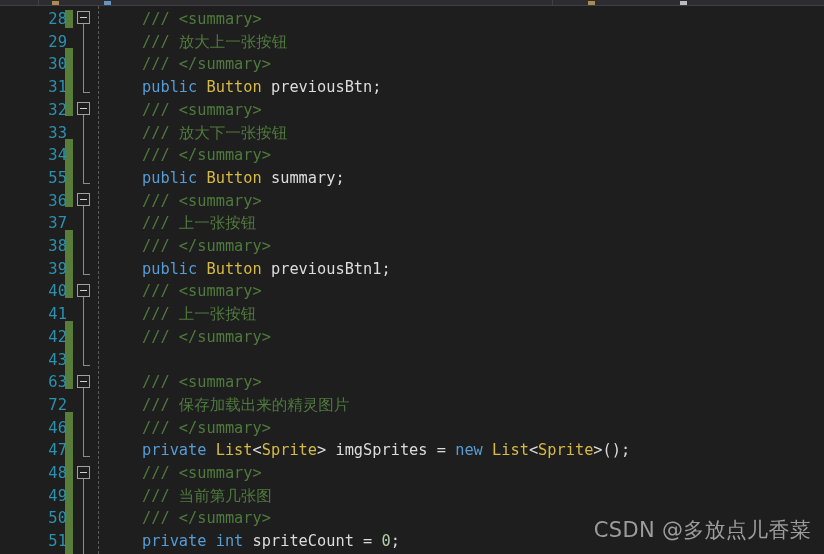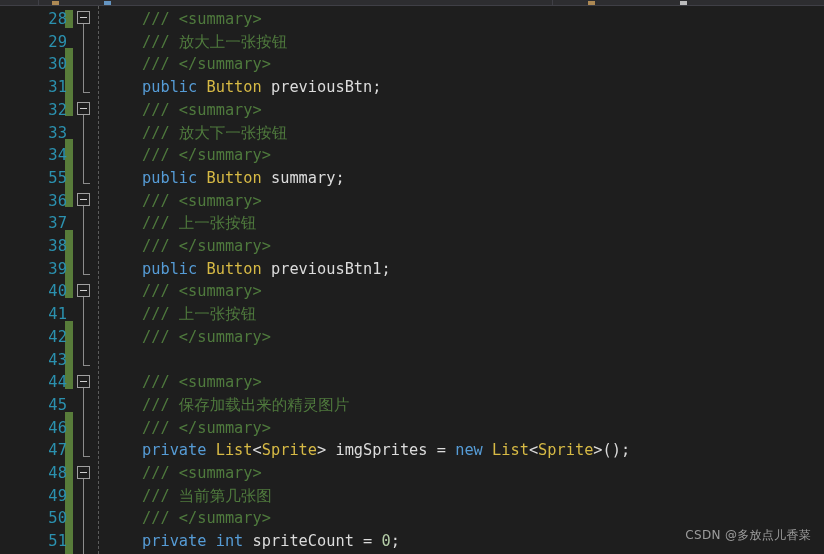--- a/index.html
+++ b/index.html
@@ -155,21 +155,21 @@
     background: #8c8c8c;
   }
 
   
   #watermark {
     position: absolute;
     right: 13px;
     bottom: 10px;
     color: #b8b8b8;
     opacity: .82;
-    font-size: 12px;
+    font-size: 21px;
     font-family: "DejaVu Sans", "Liberation Sans", sans-serif;
     letter-spacing: .3px;
     z-index: 30;
     pointer-events: none;
   }
 </style>
 </head>
 <body>
 
 <div id="editor-window">
@@ -226,22 +226,22 @@
         <div class="code-line" style="top: 138.2px; padding-left: 44px;"><div class="line-number">34</div><div class="line-code"><span class="tk-comment">/// </span><span class="tk-comment">&lt;/summary&gt;</span></div></div>
         <div class="code-line" style="top: 160.9px;"><div class="line-number">55</div><div class="line-code"><span class="tk-keyword">public</span><span class="tk-plain"> </span><span class="tk-type">Button</span><span class="tk-plain"> summary;</span></div></div>
         <div class="code-line" style="top: 183.6px;"><div class="line-number">36</div><div class="line-code"><span class="tk-comment">/// </span><span class="tk-comment">&lt;summary&gt;</span></div></div>
         <div class="code-line" style="top: 206.3px;"><div class="line-number">37</div><div class="line-code"><span class="tk-comment">/// </span><span class="tk-comment-cn">上一张按钮</span></div></div>
         <div class="code-line" style="top: 229px;"><div class="line-number">38</div><div class="line-code"><span class="tk-comment">/// </span><span class="tk-comment">&lt;/summary&gt;</span></div></div>
         <div class="code-line" style="top: 251.7px;"><div class="line-number">39</div><div class="line-code"><span class="tk-keyword">public</span><span class="tk-plain"> </span><span class="tk-type">Button</span><span class="tk-plain"> previousBtn1;</span></div></div>
         <div class="code-line" style="top: 274.4px;"><div class="line-number">40</div><div class="line-code"><span class="tk-comment">/// </span><span class="tk-comment">&lt;summary&gt;</span></div></div>
         <div class="code-line" style="top: 297.1px;"><div class="line-number">41</div><div class="line-code"><span class="tk-comment">/// </span><span class="tk-comment-cn">上一张按钮</span></div></div>
         <div class="code-line" style="top: 319.8px;"><div class="line-number">42</div><div class="line-code"><span class="tk-comment">/// </span><span class="tk-comment">&lt;/summary&gt;</span></div></div>
         <div class="code-line" style="top: 342.5px;"><div class="line-number">43</div></div>
-        <div class="code-line" style="top: 365.2px;"><div class="line-number">44</div><div class="line-code"><span class="tk-comment">/// </span><span class="tk-comment">&lt;summary&gt;</span></div></div>
-        <div class="code-line" style="top: 387.9px;"><div class="line-number">45</div><div class="line-code"><span class="tk-comment">/// </span><span class="tk-comment-cn">保存加载出来的精灵图片</span></div></div>
+        <div class="code-line" style="top: 365.2px;"><div class="line-number">63</div><div class="line-code"><span class="tk-comment">/// </span><span class="tk-comment">&lt;summary&gt;</span></div></div>
+        <div class="code-line" style="top: 387.9px;"><div class="line-number">72</div><div class="line-code"><span class="tk-comment">/// </span><span class="tk-comment-cn">保存加载出来的精灵图片</span></div></div>
         <div class="code-line" style="top: 410.6px;"><div class="line-number">46</div><div class="line-code"><span class="tk-comment">/// </span><span class="tk-comment">&lt;/summary&gt;</span></div></div>
         <div class="code-line" style="top: 433.3px;"><div class="line-number">47</div><div class="line-code"><span class="tk-keyword">private</span><span class="tk-plain"> </span><span class="tk-type">List</span><span class="tk-punct">&lt;</span><span class="tk-class">Sprite</span><span class="tk-punct">&gt;</span><span class="tk-plain"> imgSprites = </span><span class="tk-keyword">new</span><span class="tk-plain"> </span><span class="tk-type">List</span><span class="tk-punct">&lt;</span><span class="tk-class">Sprite</span><span class="tk-punct">&gt;</span><span class="tk-plain">();</span></div></div>
         <div class="code-line" style="top: 456px;"><div class="line-number">48</div><div class="line-code"><span class="tk-comment">/// </span><span class="tk-comment">&lt;summary&gt;</span></div></div>
         <div class="code-line" style="top: 478.7px;"><div class="line-number">49</div><div class="line-code"><span class="tk-comment">/// </span><span class="tk-comment-cn">当前第几张图</span></div></div>
         <div class="code-line" style="top: 501.4px;"><div class="line-number">50</div><div class="line-code"><span class="tk-comment">/// </span><span class="tk-comment">&lt;/summary&gt;</span></div></div>
         <div class="code-line" style="top: 524.1px;"><div class="line-number">51</div><div class="line-code"><span class="tk-keyword">private</span><span class="tk-plain"> </span><span class="tk-keyword">int</span><span class="tk-plain"> spriteCount = </span><span class="tk-num">0</span><span class="tk-plain">;</span></div></div>
       </div>
 
   </div>
 

